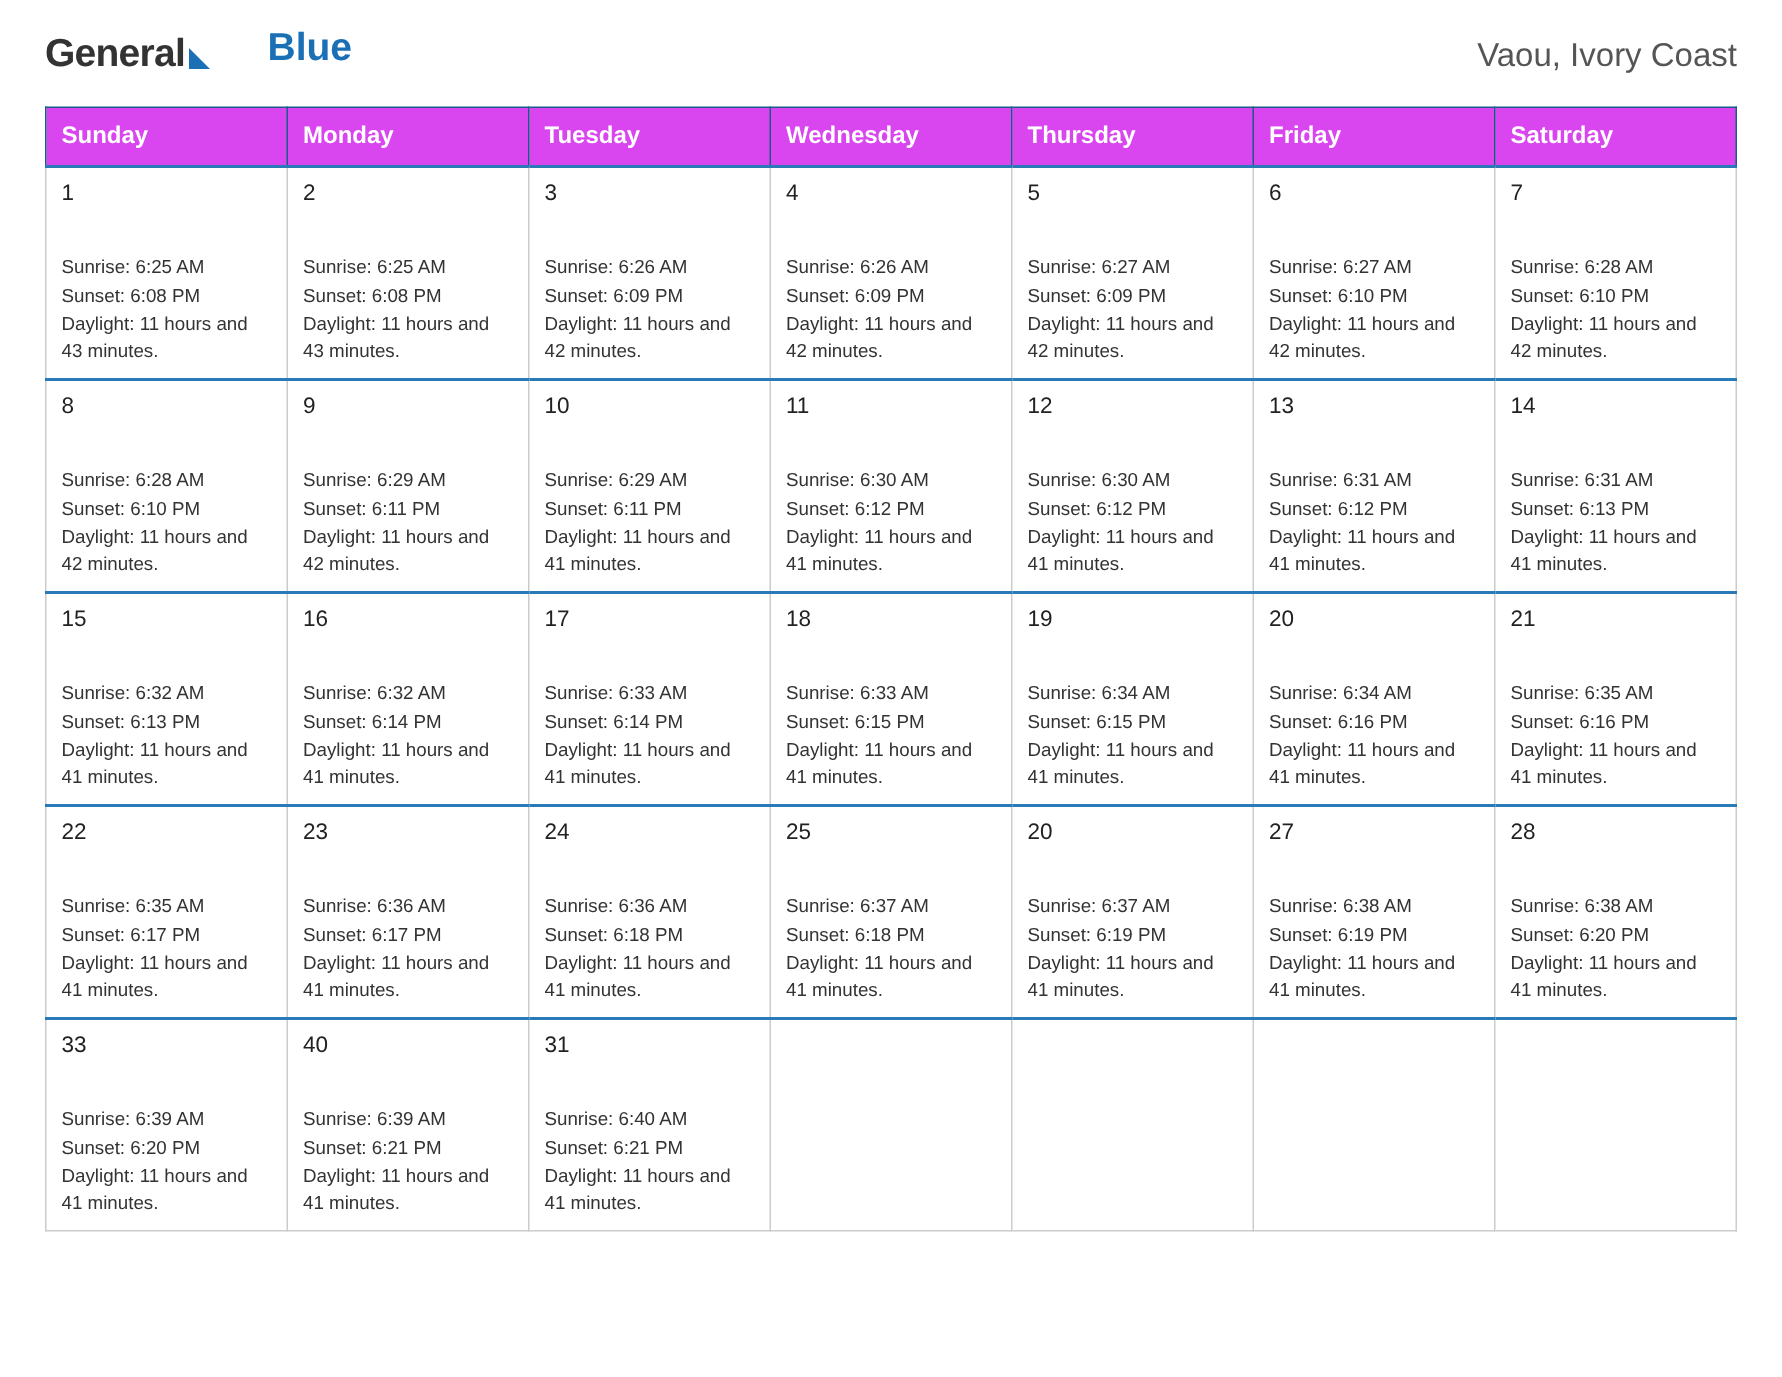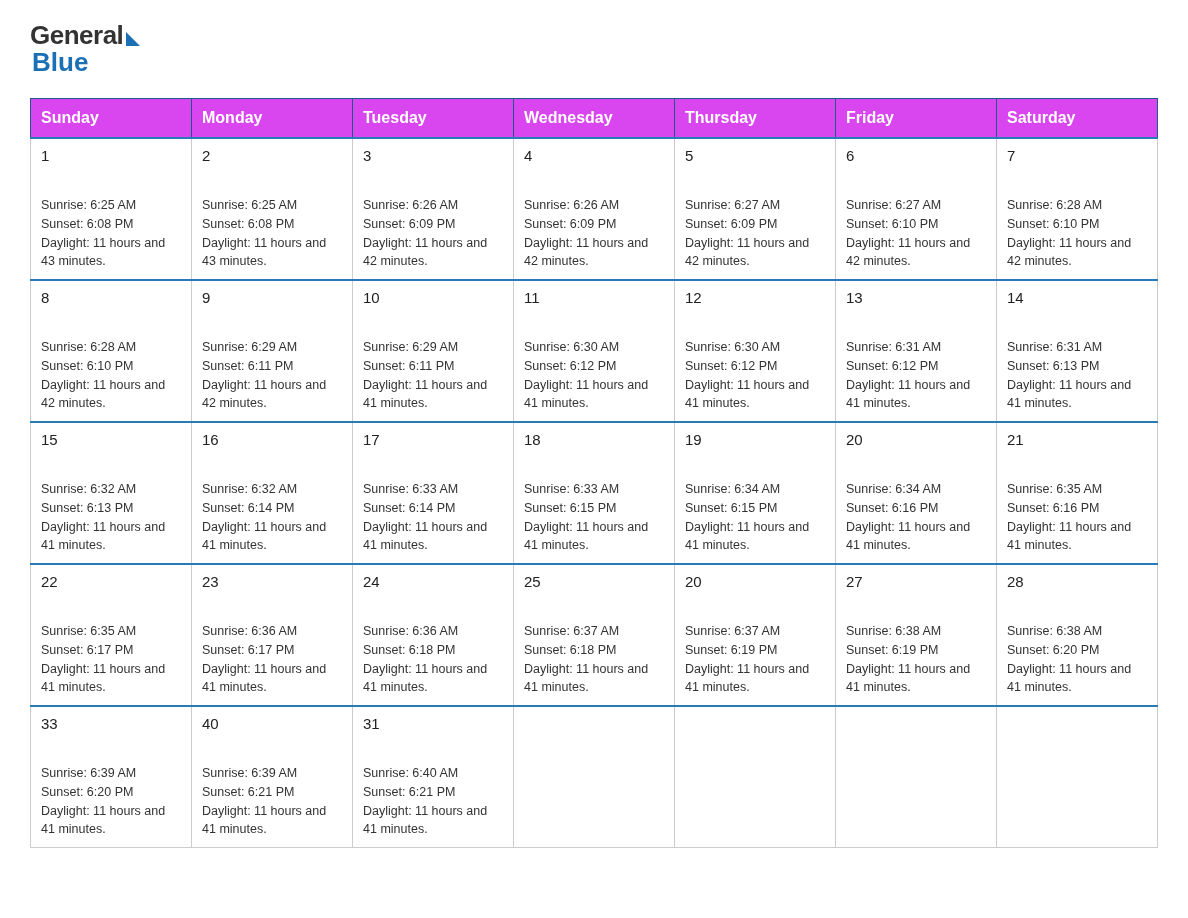--- a/index.html
+++ b/index.html
@@ -11,22 +11,22 @@
       padding: 20px 30px;
     }
     .header {
       display: flex;
       justify-content: space-between;
       align-items: flex-start;
       margin-bottom: 20px;
     }
     .logo {
       display: flex;
-      flex-direction: column;
       align-items: flex-start;
+      gap: 36px;
     }
     .logo-top {
       display: flex;
       align-items: center;
     }
     .logo-general {
       font-size: 26px;
       font-weight: bold;
       color: #333;
       letter-spacing: -0.5px;
@@ -115,20 +115,21 @@
 
 <div class="header">
   <div class="logo">
     <div class="logo-top">
       <span class="logo-general">General</span>
       <div class="logo-arrow"></div>
     </div>
     <span class="logo-blue">Blue</span>
   </div>
   <div class="title-section">
+    <div class="subtitle">Vaou, Ivory Coast</div>
   </div>
 </div>
 
 <table>
   <thead>
     <tr>
     <th>Sunday</th>
         <th>Monday</th>
         <th>Tuesday</th>
         <th>Wednesday</th>

